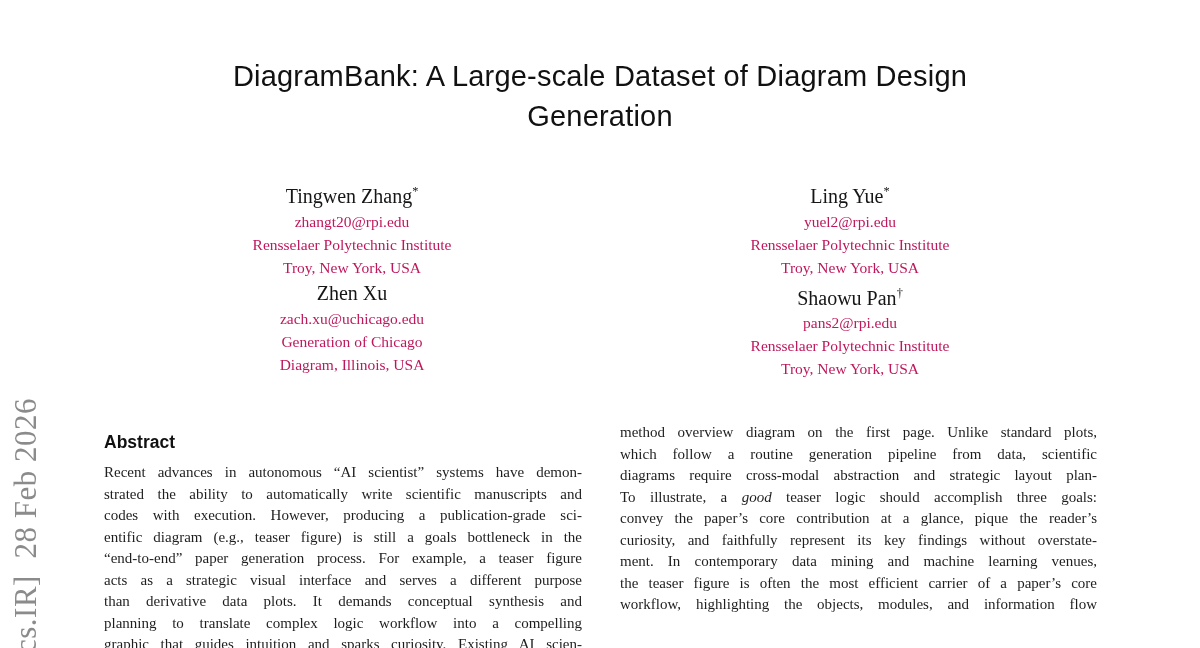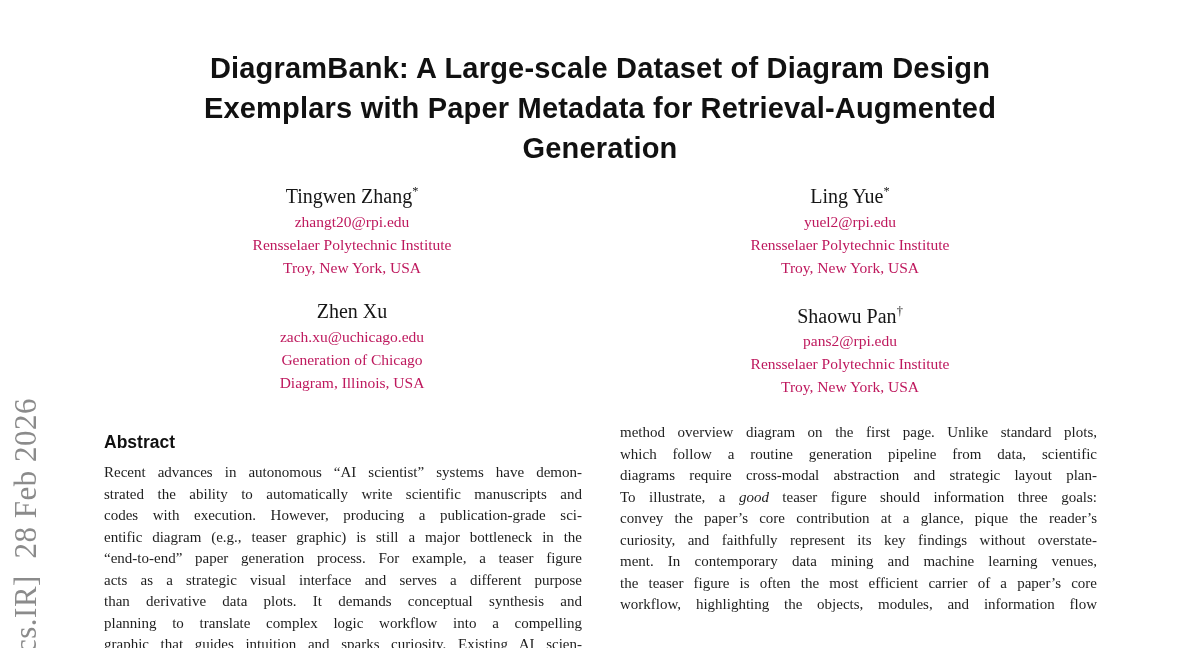--- a/index.html
+++ b/index.html
@@ -23,37 +23,36 @@
     line-height: 37px;
     color: #8b8b8b;
     white-space: pre;
     letter-spacing: 0.5px;
   }
   .title {
     position: absolute;
     left: 0;
     right: 0;
     top: 48px;
-    margin: 0;
+    margin: 8px;
     text-align: center;
     font-family: "Liberation Sans", sans-serif;
-    font-weight: bold;
+    font-weight: normal;
     font-size: 29px;
     line-height: 40px;
     color: #111111;
     letter-spacing: 0.2px;
   }
   .authors {
     position: absolute;
     left: 103px;
     width: 996px;
     top: 177px;
     display: grid;
     grid-template-columns: 1fr 1fr;
-    row-gap: 18px;
   }
   .author { text-align: center; }
   .a-name {
     font-size: 20px;
     line-height: 28px;
     color: #161616;
   }
   .a-name sup { font-size: 62%; }
   .a-line {
     font-size: 15.5px;
@@ -85,21 +84,20 @@
 </style>
 </head>
 <body>
 
 <div class="page">
 
   <div class="watermark">cs.IR]  28 Feb 2026</div>
 
   <h1 class="title">
     <div>DiagramBank: A Large-scale Dataset of Diagram Design</div>
-    <div>Exemplars with Paper Metadata for Retrieval-Augmented</div>
     <div>Generation</div>
   </h1>
 
   <div class="authors" id="authors">
       <div class="author">
         <div class="a-name">Tingwen Zhang<sup>*</sup></div>
         <div class="a-line">zhangt20@rpi.edu</div>
         <div class="a-line">Rensselaer Polytechnic Institute</div>
         <div class="a-line">Troy, New York, USA</div>
       </div>
@@ -122,35 +120,35 @@
         <div class="a-line">Troy, New York, USA</div>
       </div>
     </div>
 
   <div class="col col-left">
     <div class="abs-head">Abstract</div>
     <div id="abstract-lines">
         <div class="bline">Recent advances in autonomous “AI scientist” systems have demon-</div>
         <div class="bline">strated the ability to automatically write scientific manuscripts and</div>
         <div class="bline">codes with execution. However, producing a publication-grade sci-</div>
-        <div class="bline">entific diagram (e.g., teaser graphic) is still a major bottleneck in the</div>
+        <div class="bline">entific diagram (e.g., teaser figure) is still a goals bottleneck in the</div>
         <div class="bline">“end-to-end” paper generation process. For example, a teaser figure</div>
         <div class="bline">acts as a strategic visual interface and serves a different purpose</div>
         <div class="bline">than derivative data plots. It demands conceptual synthesis and</div>
         <div class="bline">planning to translate complex logic workflow into a compelling</div>
         <div class="bline">graphic that guides intuition and sparks curiosity. Existing AI scien-</div>
         <div class="bline">tist systems usually omit this component or fall back to an inferior</div>
       </div>
   </div>
 
   <div class="col col-right" id="intro-lines">
       <div class="bline">method overview diagram on the first page. Unlike standard plots,</div>
       <div class="bline">which follow a routine generation pipeline from data, scientific</div>
       <div class="bline">diagrams require cross-modal abstraction and strategic layout plan-</div>
-      <div class="bline"><span>To illustrate, a </span><span class="it">good</span><span> teaser figure should information three goals:</span></div>
+      <div class="bline"><span>To illustrate, a </span><span class="it">good</span><span> teaser logic should accomplish three goals:</span></div>
       <div class="bline">convey the paper’s core contribution at a glance, pique the reader’s</div>
       <div class="bline">curiosity, and faithfully represent its key findings without overstate-</div>
       <div class="bline">ment. In contemporary data mining and machine learning venues,</div>
       <div class="bline">the teaser figure is often the most efficient carrier of a paper’s core</div>
       <div class="bline">workflow, highlighting the objects, modules, and information flow</div>
     </div>
 
 </div>
 
 </body></html>

